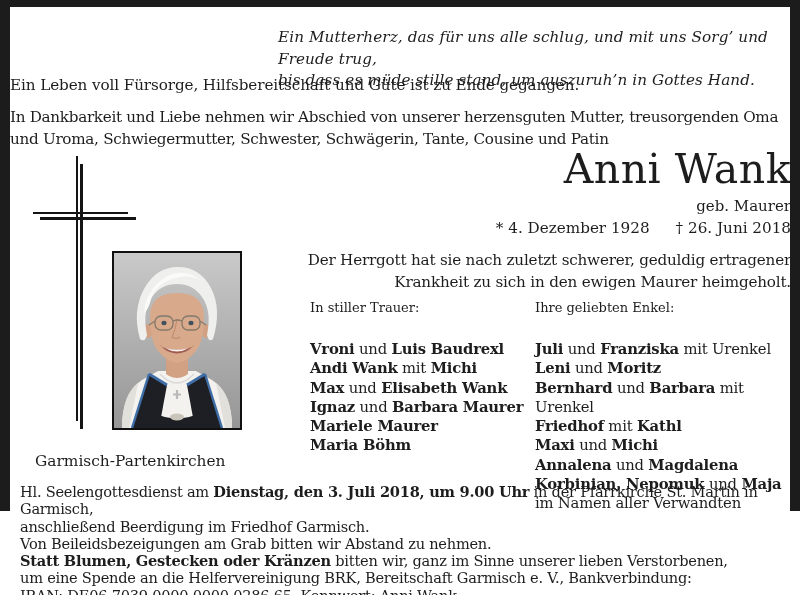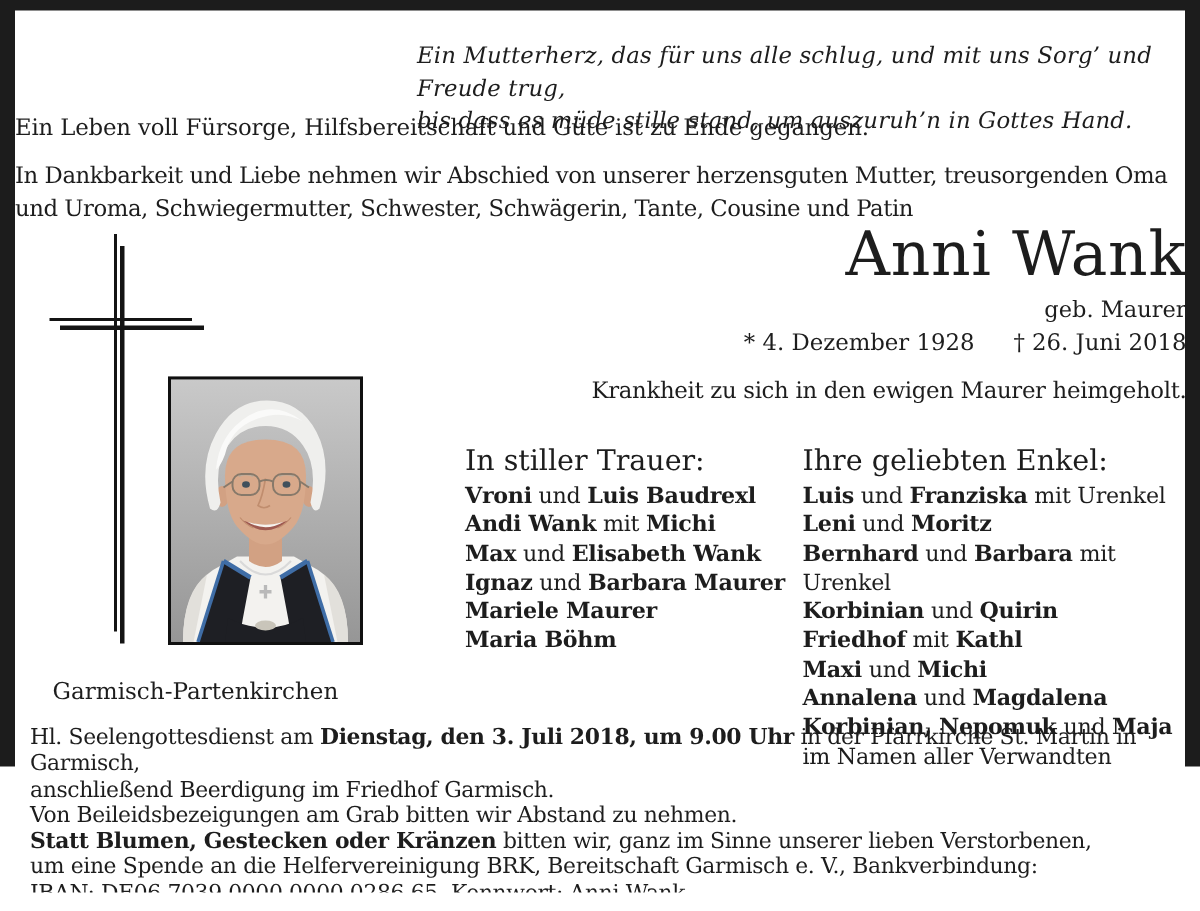--- a/index.html
+++ b/index.html
@@ -38,21 +38,21 @@
   .main-col { position:absolute; left:153px; top:140px; width:628px; text-align:right; }
   .name { font-size:41px; line-height:45px; letter-spacing:0.5px; }
   .birthname { margin-top:5px; font-size:15px; line-height:18px; }
   .dates { margin-top:4px; font-size:15.2px; line-height:19px; }
   .dates .sep { display:inline-block; width:26px; }
   .passing { margin-top:12px; font-size:15.2px; line-height:21.5px; letter-spacing:-0.2px; }
 
   .col { position:absolute; top:291px; }
   .col-left  { left:300px; }
   .col-right { left:525px; }
-  .col-head  { font-size:19px; line-height:19px; margin-bottom:4px; }
+  .col-head  { font-size:13px; line-height:19px; margin-bottom:22px; }
   .name-line { font-size:14.8px; line-height:19.3px; letter-spacing:-0.2px; }
   .name-line b { font-weight:bold; }
 
   .place { position:absolute; left:25px; top:445px; font-size:15.4px; }
 
   .service { position:absolute; top:476px; }
   .service-line { font-size:14.6px; line-height:17.3px; letter-spacing:-0.25px;margin-left:10px; }
   .service-line b { font-weight:bold; }
 </style>
 </head>
@@ -138,43 +138,43 @@
       </svg>
     </div>
 
     <div class="main-col">
       <div class="name">Anni Wank</div>
       <div class="birthname">geb. Maurer</div>
       <div class="dates">
         <span>* 4. Dezember 1928</span><span class="sep"></span><span>† 26. Juni 2018</span>
       </div>
       <div class="passing">
+          <div class="passing-line">Der Herrgott hat sie nach zuletzt schwerer, geduldig ertragener</div>
           <div class="passing-line">Krankheit zu sich in den ewigen Maurer heimgeholt.</div>
         </div>
     </div>
 
     <div class="col col-left">
       <div class="col-head">In stiller Trauer:</div>
       <div>
           <div class="name-line"><b>Vroni</b> und <b>Luis Baudrexl</b></div>
           <div class="name-line"><b>Andi Wank</b> mit <b>Michi</b></div>
           <div class="name-line"><b>Max</b> und <b>Elisabeth Wank</b></div>
           <div class="name-line"><b>Ignaz</b> und <b>Barbara Maurer</b></div>
           <div class="name-line"><b>Mariele Maurer</b></div>
           <div class="name-line"><b>Maria Böhm</b></div>
         </div>
     </div>
 
     <div class="col col-right">
       <div class="col-head">Ihre geliebten Enkel:</div>
       <div>
-          <div class="name-line"><b>Luis</b> und <b>Franziska</b> mit Urenkel</div>
+          <div class="name-line"><b>Juli</b> und <b>Franziska</b> mit Urenkel</div>
           <div class="name-line"><b>Leni</b> und <b>Moritz</b></div>
           <div class="name-line"><b>Bernhard</b> und <b>Barbara</b> mit Urenkel</div>
-          <div class="name-line"><b>Korbinian</b> und <b>Quirin</b></div>
           <div class="name-line"><b>Friedhof</b> mit <b>Kathl</b></div>
           <div class="name-line"><b>Maxi</b> und <b>Michi</b></div>
           <div class="name-line"><b>Annalena</b> und <b>Magdalena</b></div>
           <div class="name-line"><b>Korbinian, Nepomuk</b> und <b>Maja</b></div>
           <div class="name-line">im Namen aller Verwandten</div>
         </div>
     </div>
 
     <div class="place">Garmisch-Partenkirchen</div>
 

